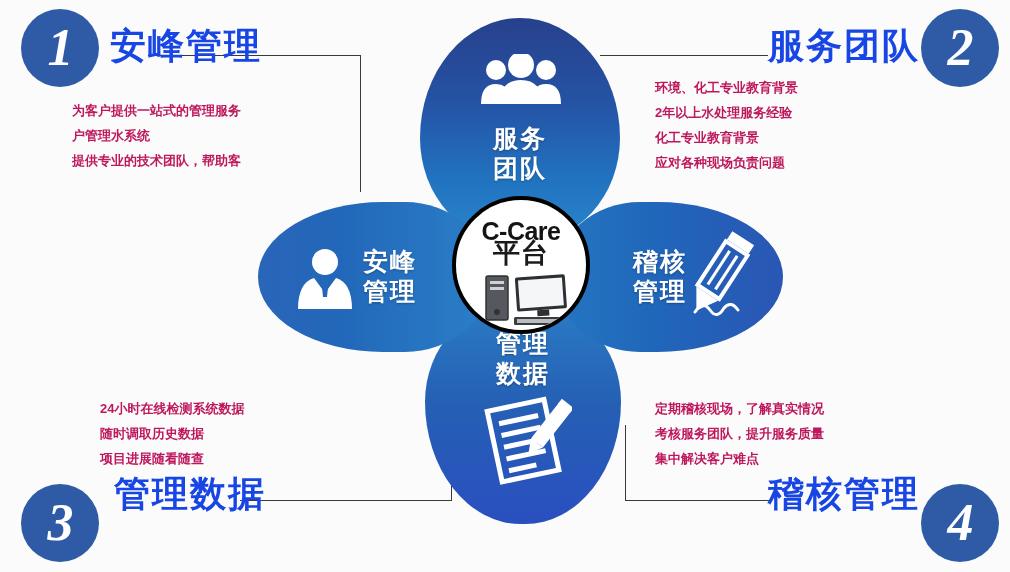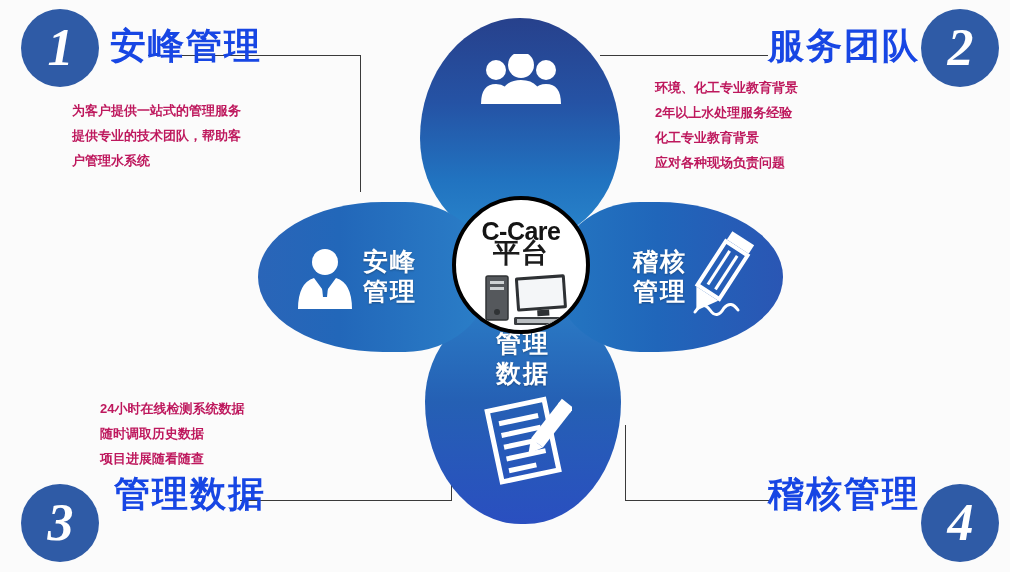--- a/index.html
+++ b/index.html
@@ -208,48 +208,55 @@
   <div class="num-badge" id="badge-3">3</div>
   <div class="num-badge" id="badge-4">4</div>
 
   <div class="q-heading" id="heading-1">安峰管理</div>
   <div class="q-heading" id="heading-2">服务团队</div>
   <div class="q-heading" id="heading-3">管理数据</div>
   <div class="q-heading" id="heading-4">稽核管理</div>
 
   <div class="q-body" id="body-1">
       <div>为客户提供一站式的管理服务</div>
+      <div>户管理水系统</div>
       <div>提供专业的技术团队，帮助客</div>
-      <div>户管理水系统</div>
     </div>
   <div class="q-body" id="body-2">
       <div>环境、化工专业教育背景</div>
       <div>2年以上水处理服务经验</div>
       <div>化工专业教育背景</div>
       <div>应对各种现场负责问题</div>
     </div>
   <div class="q-body" id="body-3">
       <div>24小时在线检测系统数据</div>
       <div>随时调取历史数据</div>
       <div>项目进展随看随查</div>
+    </div>
+  <div class="q-body" id="body-4">
+      <div>定期稽核现场，了解真实情况</div>
+      <div>考核服务团队，提升服务质量</div>
+      <div>集中解决客户难点</div>
     </div>
 
   <div id="flower">
 
     <div class="petal" id="petal-top">
       <span class="petal-icon">
         <svg viewBox="0 0 92 50" width="92" height="50">
           <circle cx="21" cy="16" r="10" fill="#ffffff"></circle>
           <path d="M6 50 Q6 30 21 30 Q36 30 36 50 Z" fill="#ffffff"></path>
           <circle cx="71" cy="16" r="10" fill="#ffffff"></circle>
           <path d="M56 50 Q56 30 71 30 Q86 30 86 50 Z" fill="#ffffff"></path>
           <circle cx="46" cy="11" r="13" fill="#ffffff"></circle>
           <path d="M25 50 Q25 26 46 26 Q67 26 67 50 Z" fill="#ffffff"></path>
         </svg>
       </span>
+      <span class="petal-label">服务
+团队</span>
     </div>
 
     <div class="petal" id="petal-bottom">
       <span class="petal-label">管理
 数据</span>
       <span class="petal-icon">
         <svg viewBox="0 0 92 92" width="92" height="92">
           <g transform="rotate(-12 46 46)">
             <rect x="14" y="10" width="58" height="72" fill="none" stroke="#ffffff" stroke-width="5"></rect>
             <rect x="23" y="22" width="40" height="5" fill="#ffffff"></rect>

